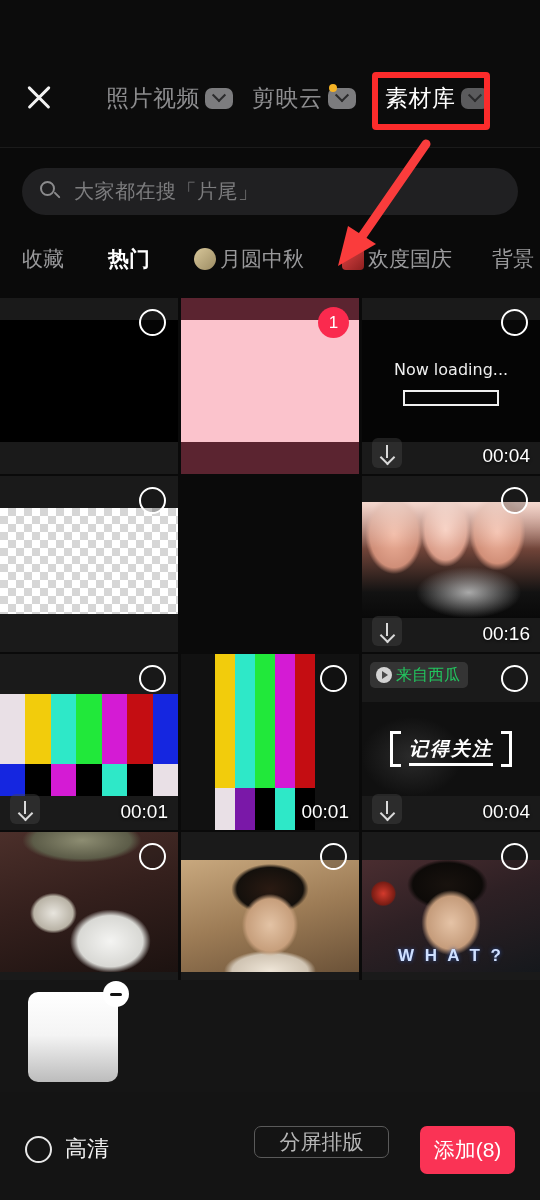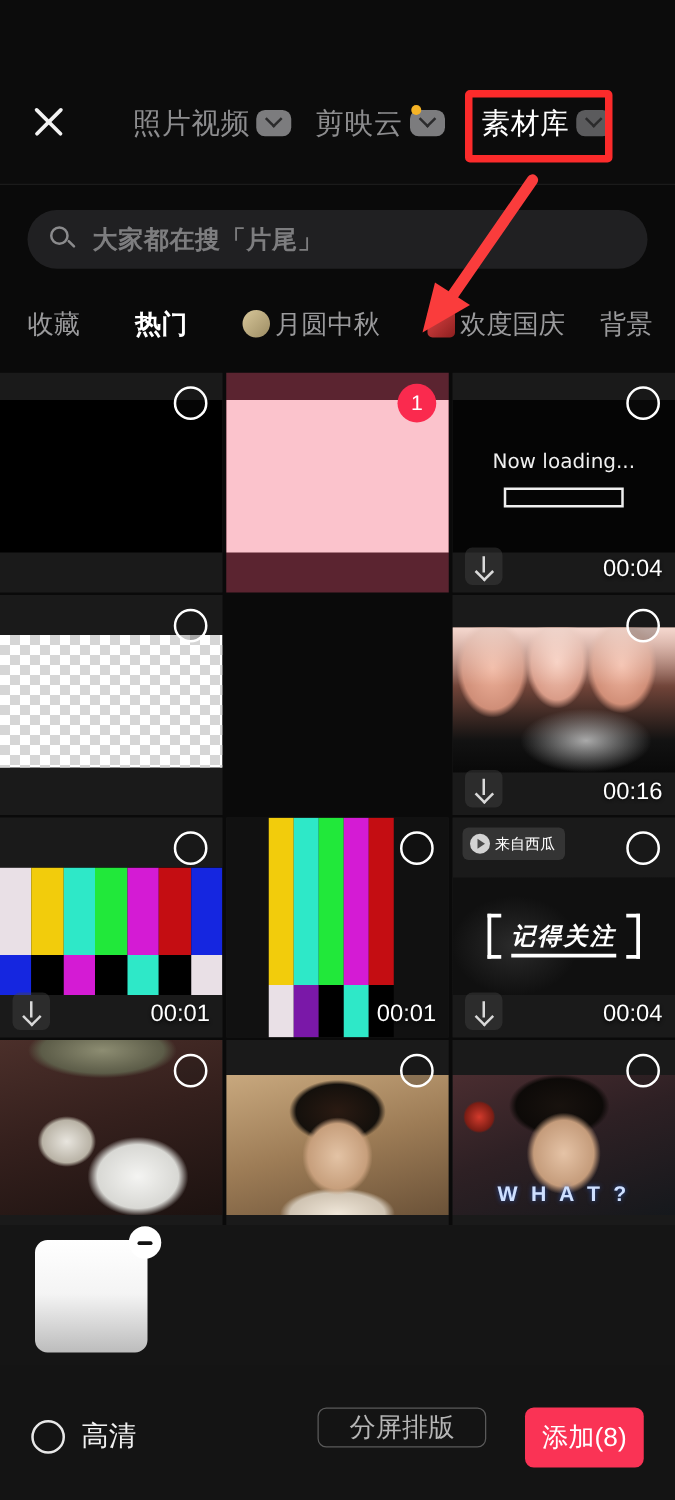--- a/index.html
+++ b/index.html
@@ -147,21 +147,20 @@
     width: 8px; height: 2.2px;
     background: #8b8b8d;
     transform: rotate(45deg);
     border-radius: 2px;
   }
   .search-ph {
     margin-left: 12px;
     font-size: 20px;
     color: #7d7d7f;
     letter-spacing: .5px;
-    font-weight: bold;
   }
 
   
   .cats {
     position: absolute;
     left: 0; top: 233px;
     width: 540px; height: 52px;
     display: flex;
     align-items: center;
     overflow: hidden;
@@ -183,21 +182,21 @@
     border-radius: 50%;
     margin-right: 4px;
     flex: none;
   }
   .cat .cat-dot.moon { background: linear-gradient(135deg,#d8c79a,#9c8c63); }
   .cat .cat-dot.flag { background: linear-gradient(135deg,#e04545,#8c1f1f); border-radius: 4px;}
   #cat-0 { margin-left: 22px; }
   #cat-1 { margin-left: 44px; }
   #cat-2 { margin-left: 44px; }
   #cat-3 { margin-left: 38px; }
-  #cat-4 { margin-left: 28px; }
+  #cat-4 { margin-left: 40px; }
 
   
   .grid {
     position: absolute;
     left: 0; top: 298px;
     width: 540px;
     height: 682px;
     overflow: hidden;
   }
   .grow {
@@ -299,22 +298,22 @@
   }
   .src-badge .play-ic::after {
     content: "";
     position: absolute;
     left: 6px; top: 4px;
     border-left: 6px solid #4a4a4a;
     border-top: 4px solid transparent;
     border-bottom: 4px solid transparent;
   }
   .src-badge span {
-    font-size: 12px;
-    color: #ffffff;
+    font-size: 16px;
+    color: #22c55e;
     white-space: nowrap;
   }
 
   
   .cell.selected { background: #5b2430; }
   .cell.selected .media { background: #fbc3cc; }
 
   
   .checker {
     background-color: #ffffff;

